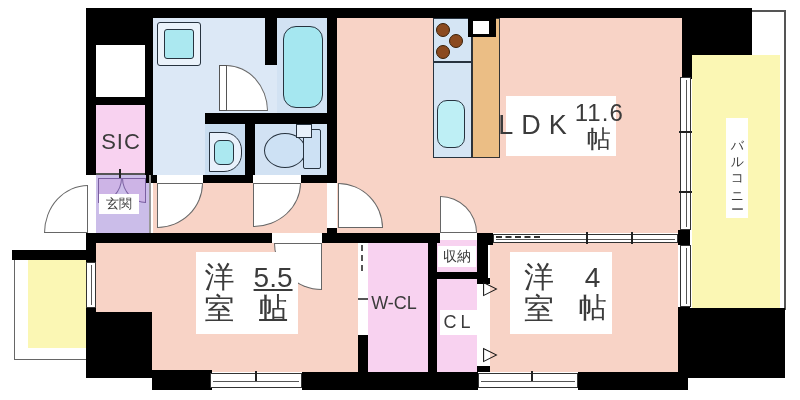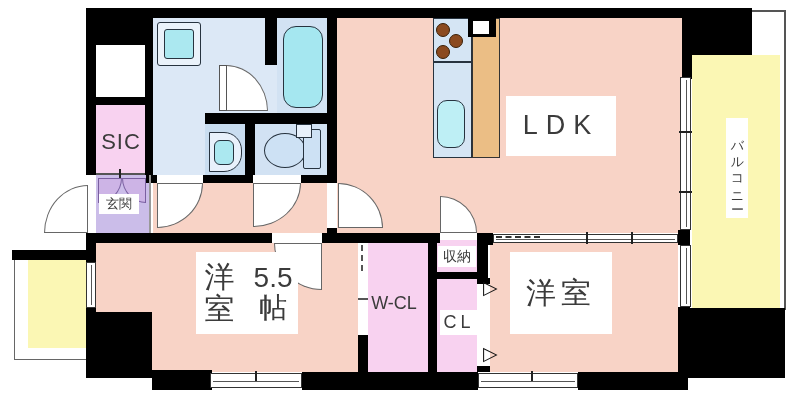--- a/index.html
+++ b/index.html
@@ -139,27 +139,29 @@
   <div class="abs fixture" style="left:437px;top:100px;width:28px;height:48px;background:#BEEFF5;border-radius:10px;"></div>
   <div class="abs fixture" style="left:472px;top:18px;width:28px;height:140px;background:#EBBE85;border-color:#333;"></div>
   <div class="abs wall" style="left:468px;top:18px;width:28px;height:19px;"></div>
   <div class="abs" style="left:473px;top:21px;width:16px;height:13px;background:#fff;"></div>
 
   <div class="abs marker" style="left:483px;top:278px;">▷</div>
   <div class="abs marker" style="left:483px;top:344px;">▷</div>
 
   <div class="abs label" style="left:506px;top:96px;width:110px;height:60px;">
     <span style="font-size:27px;letter-spacing:8px;">LDK</span>
+    <span style="font-size:24px;letter-spacing:1px;">11.6帖</span>
   </div>
   <div class="abs label" style="left:196px;top:252px;width:102px;height:82px;">
     <span style="font-size:30px;letter-spacing:5px;">洋室</span>
-    <span style="font-size:28px;">5.5帖</span>
+    <span style="font-size:28px;text-decoration:underline;">5.5帖</span>
   </div>
   <div class="abs label" style="left:510px;top:252px;width:102px;height:82px;">
     <span style="font-size:30px;letter-spacing:5px;">洋室</span>
+    <span style="font-size:28px;">4帖</span>
   </div>
   <div class="abs label" style="left:371px;top:281px;width:46px;height:46px;background:transparent;">
     <span style="font-size:18px;">W-</span>
     <span style="font-size:18px;">CL</span>
   </div>
   <div class="abs label" style="left:440px;top:310px;width:38px;height:25px;">
     <span style="font-size:18px;letter-spacing:4px;">CL</span>
   </div>
   <div class="abs label" style="left:438px;top:246px;width:38px;height:21px;">
     <span style="font-size:14px;">収納</span>

